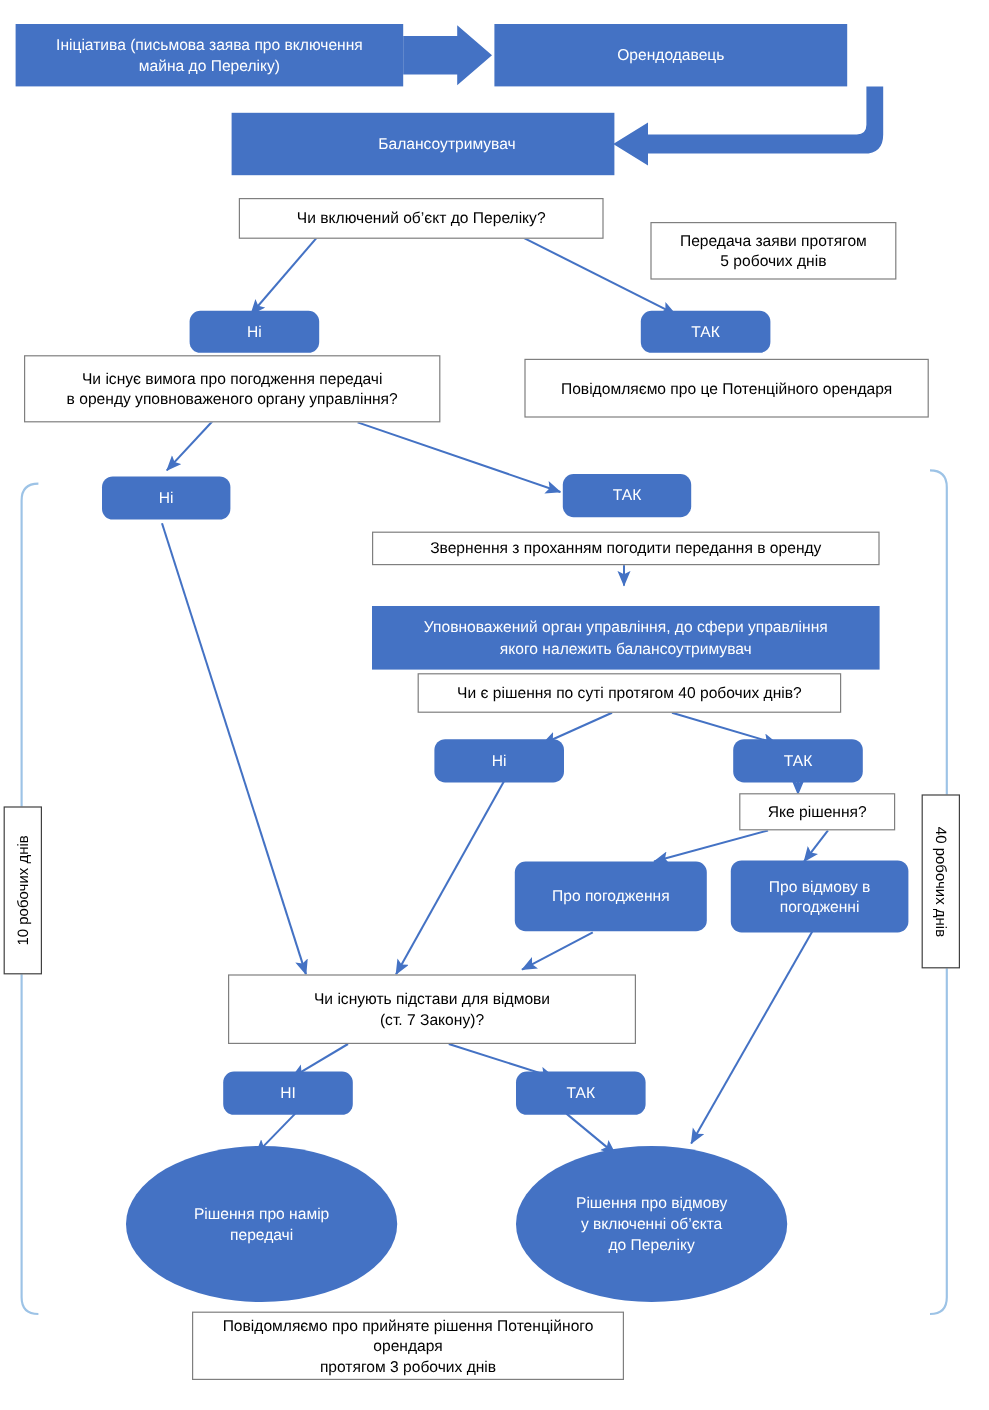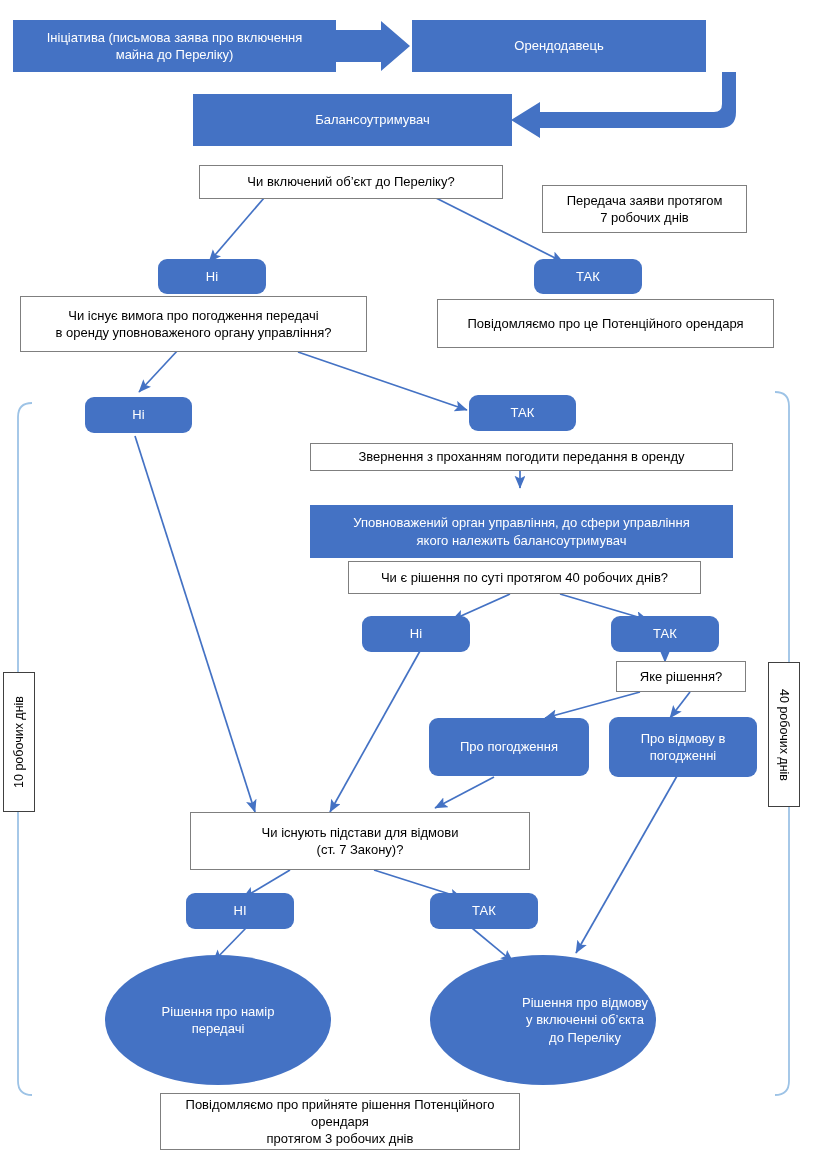--- a/index.html
+++ b/index.html
@@ -155,21 +155,21 @@
     <span class="txt">Орендодавець</span>
   </div>
 
   <div class="node fill rect" style="left:193px;top:94px;width:319px;height:52px;padding-left:40px;">
     <span class="txt">Балансоутримувач</span>
   </div>
 
   <div class="node plain" style="left:542px;top:137px;width:205px;height:48px;margin-top:48px;">
     <span class="txt">
       <span>Передача заяви протягом</span><br>
-      <span>7 робочих днів</span>
+      <span>5 робочих днів</span>
     </span>
   </div>
 
   <div class="node plain" style="left:199px;top:165px;width:304px;height:34px;">
     <span class="txt">Чи включений об’єкт до Переліку?</span>
   </div>
 
   <div class="node fill round" style="left:158px;top:259px;width:108px;height:35px;">
     <span class="txt">Ні</span>
   </div>
@@ -250,21 +250,21 @@
     <span class="txt">ТАК</span>
   </div>
 
   <div class="node fill ellipse" style="left:105px;top:955px;width:226px;height:130px;">
     <span class="txt">
       <span>Рішення про намір</span><br>
       <span>передачі</span>
     </span>
   </div>
 
-  <div class="node fill ellipse" style="left:430px;top:955px;width:226px;height:130px;justify-content:flex-end;">
+  <div class="node fill ellipse" style="left:430px;top:955px;width:226px;height:130px;">
     <span class="txt">
       <span>Рішення про відмову</span><br>
       <span>у включенні об’єкта</span><br>
       <span>до Переліку</span>
     </span>
   </div>
 
   <div class="node plain" style="left:160px;top:1093px;width:360px;height:57px;justify-content:center;">
     <span class="txt">
       <span>Повідомляємо про прийняте рішення Потенційного орендаря</span><br>

